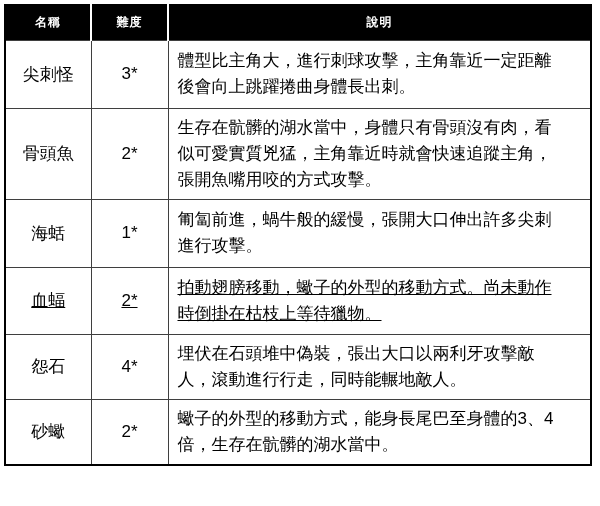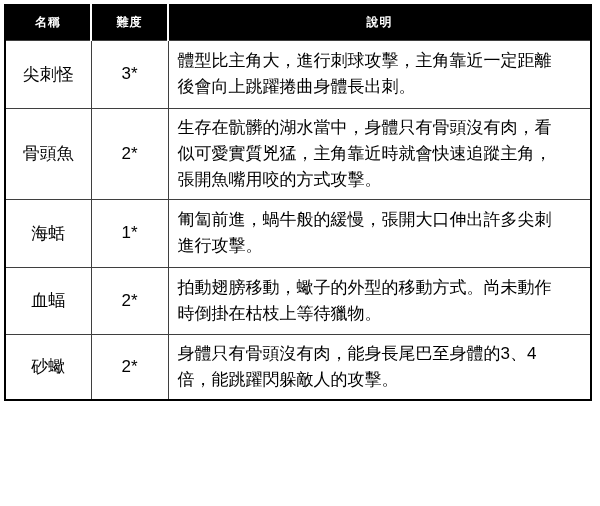--- a/index.html
+++ b/index.html
@@ -50,21 +50,21 @@
   }
   tbody td.cell-desc {
     text-align: left;
     padding: 6px 27px 6px 9px;
     line-height: 26px;
   }
   
   tbody tr:nth-child(1) { height: 68px; }
   tbody tr:nth-child(2) { height: 87px; }
   tbody tr:nth-child(3) { height: 68px; }
-  tbody tr:nth-child(4) { height: 67px; }
+  tbody tr:nth-child(4) { height: 67px; text-decoration: underline; }
   tbody tr:nth-child(5) { height: 65px; }
   tbody tr:nth-child(6) { height: 37px; }
   tbody tr:nth-child(7) { height: 66px; }
 </style>
 </head>
 <body>
 
 <div class="table-wrap">
   <table class="enemy-table">
     <colgroup>
@@ -94,19 +94,24 @@
         <td class="cell-name">海蛞</td>
         <td class="cell-diff">1*</td>
         <td class="cell-desc">匍匐前進，蝸牛般的緩慢，張開大口伸出許多尖刺進行攻擊。</td>
       </tr>
       <tr>
         <td class="cell-name">血蝠</td>
         <td class="cell-diff">2*</td>
         <td class="cell-desc">拍動翅膀移動，蠍子的外型的移動方式。尚未動作時倒掛在枯枝上等待獵物。</td>
       </tr>
       <tr>
+        <td class="cell-name">怨石</td>
+        <td class="cell-diff">4*</td>
+        <td class="cell-desc">埋伏在石頭堆中偽裝，張出大口以兩利牙攻擊敵人，滾動進行行走，同時能輾地敵人。</td>
+      </tr>
+      <tr>
         <td class="cell-name">砂蠍</td>
         <td class="cell-diff">2*</td>
-        <td class="cell-desc">身體只有骨頭沒有肉，能身長尾巴至身體的3、4倍，能跳躍閃躲敵人的攻擊。</td>
+        <td class="cell-desc">蠍子的外型的移動方式，能身長尾巴至身體的3、4倍，生存在骯髒的湖水當中。</td>
       </tr>
     </tbody>
   </table>
 </div>
 
 </body></html>

